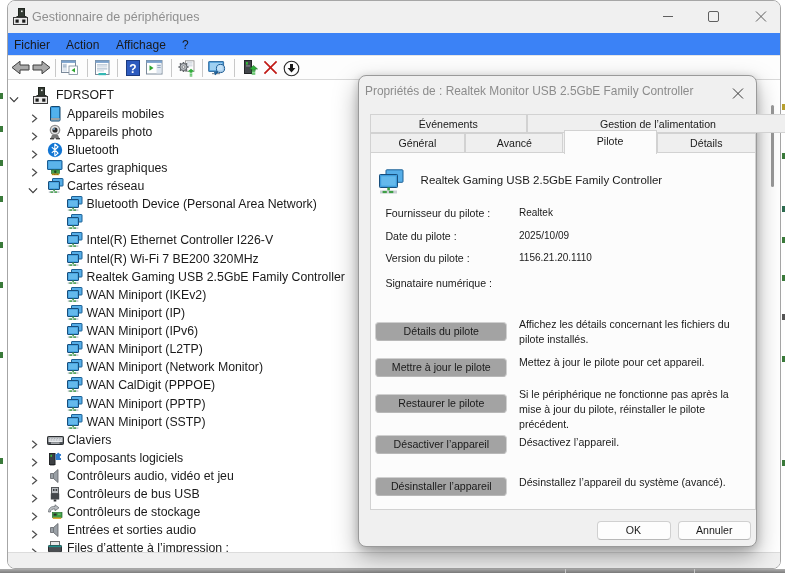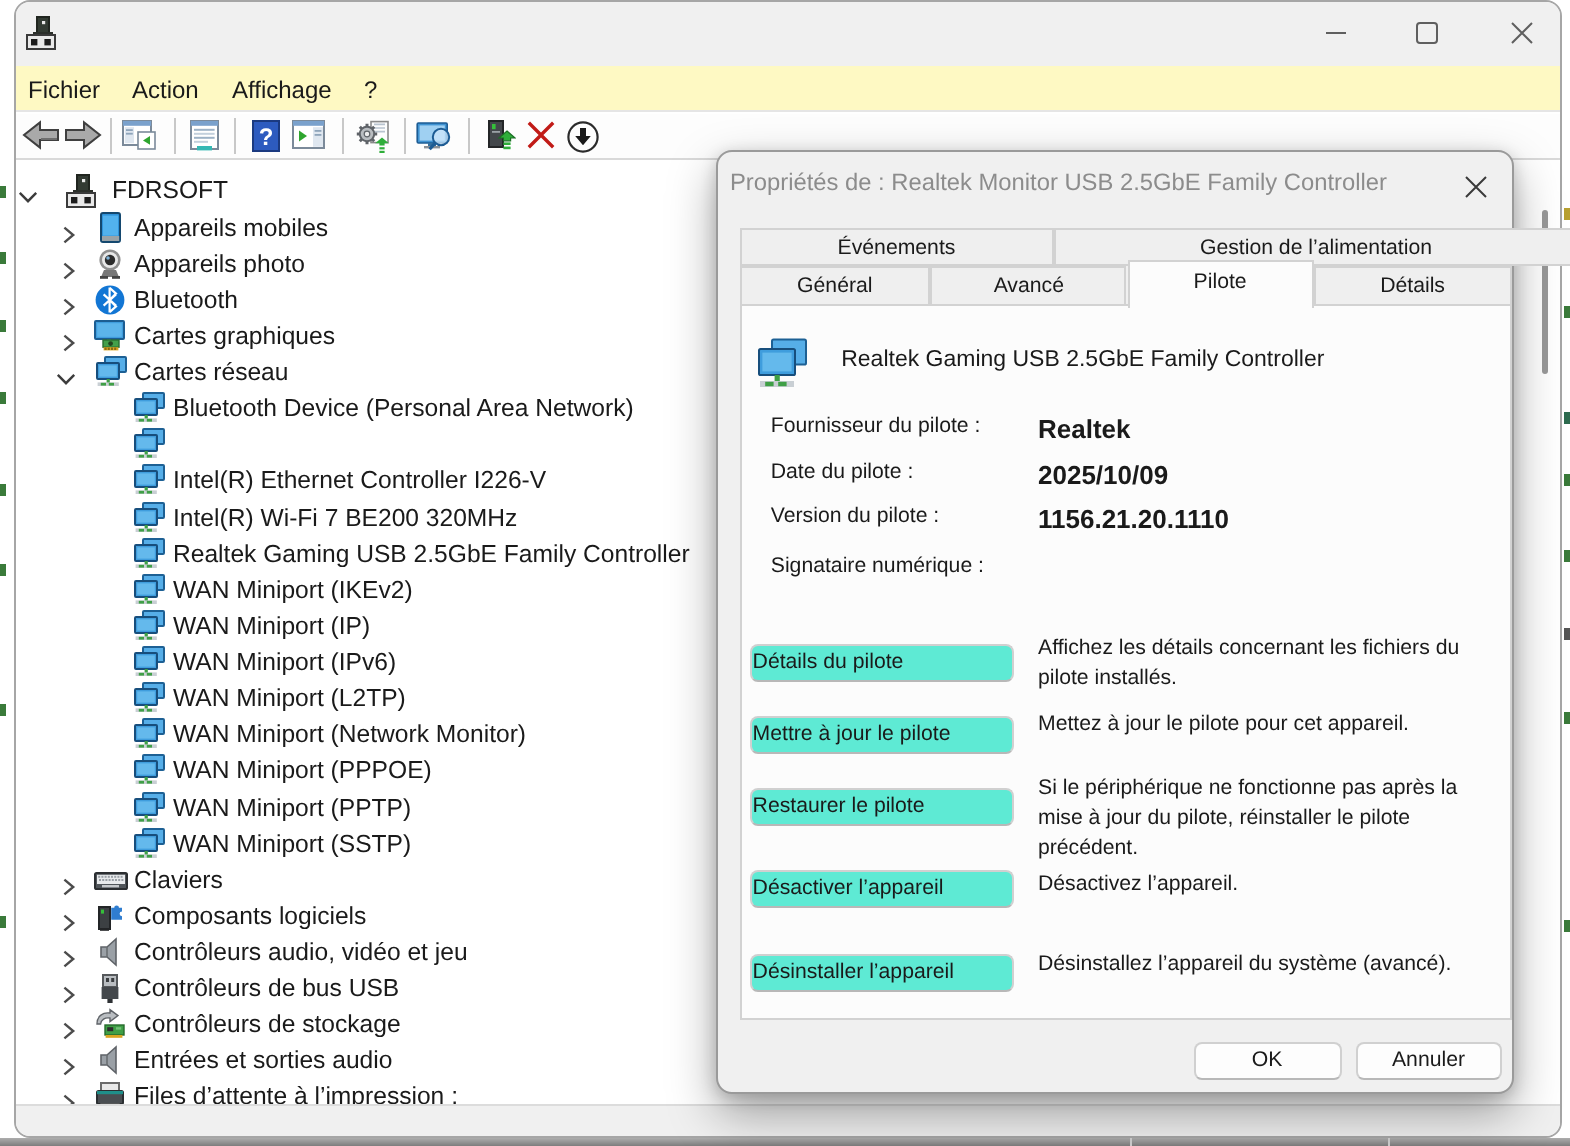--- a/index.html
+++ b/index.html
@@ -3,21 +3,21 @@
 <style>
 * { margin:0; padding:0; box-sizing:border-box; }
 html,body { width:785px; height:573px; overflow:hidden; background:#fff;
   font-family:"Liberation Sans", sans-serif; }
 .abs { position:absolute; }
 #win { position:absolute; left:7px; top:0px; width:774px; height:569px;
   background:#fff; border:1px solid #a6a6a6; border-radius:8px; overflow:hidden; }
 #titlebar { position:absolute; left:0; top:0; right:0; height:32px; background:#f0f0f0; }
 #titletext { position:absolute; left:24px; top:9px; font-size:12.5px; color:#8f8f8f; }
 .capbtn { position:absolute; top:0; width:46px; height:32px; }
-#menubar { position:absolute; left:0; top:32px; right:0; height:23px; background:#fef9c3; border-bottom:1px solid #e5e5e5; }
+#menubar { position:absolute; left:0; top:32px; right:0; height:23px; background:#3b82f6; border-bottom:1px solid #e5e5e5; }
 .mitem { position:absolute; top:5px; font-size:12px; color:#1a1a1a; }
 #toolbar { position:absolute; left:0; top:56px; right:0; height:23px; background:#fdfdfd; border-bottom:1px solid #d9d9d9; }
 .tbi { position:absolute; top:3px; }
 .tbsep { position:absolute; top:2px; width:1px; height:18px; background:#c8c8c8; }
 #treearea { position:absolute; left:0; top:80px; right:0; bottom:16px; background:#fff; overflow:hidden; }
 .trow { position:absolute; left:0; right:0; height:18.1px; }
 .tchev { position:absolute; top:4.5px; }
 .tchevd { position:absolute; top:4.5px; }
 .ticon { position:absolute; top:1.5px; }
 .tlabel { position:absolute; top:2.6px; font-size:12.3px; color:#1a1a1a; white-space:nowrap; }
@@ -25,24 +25,24 @@
 #statusbar { position:absolute; left:0; right:0; bottom:0; height:16px; background:#f0f0f0; border-top:1px solid #dcdcdc; }
 #dlg { position:absolute; left:358px; top:75px; width:399px; height:472px;
   background:#f0f0f0; border:1px solid #9a9a9a; border-radius:8px;
   box-shadow:0 10px 24px rgba(0,0,0,0.34), 0 2px 8px rgba(0,0,0,0.18); }
 #dtitle { position:absolute; left:6px; top:8px; font-size:11.9px; color:#8c8c8c; }
 .tab { position:absolute; background:#efefef; border:1px solid #d2d2d2; font-size:10.6px; color:#1a1a1a;
   text-align:center; }
 #pane { position:absolute; left:11px; top:76px; width:386px; height:358px;
   background:#fcfcfc; border:1px solid #d2d2d2; }
 .dlab { position:absolute; left:26.399999999999977px; font-size:10.6px; color:#1a1a1a; }
-.dval { position:absolute; left:160px; font-size:13px; color:#1a1a1a;font-weight:bold; }
-.dbtn { position:absolute; left:16.30000000000001px; width:132px; height:19px; background:#5eead4;
+.dval { position:absolute; left:160px; font-size:10px; color:#1a1a1a; }
+.dbtn { position:absolute; left:16.30000000000001px; width:132px; height:19px; background:#a3a3a3;
   border:1px solid #d0d0d0; border-bottom-color:#b8b8b8; border-radius:4px;
-  font-size:10.6px; color:#1a1a1a; line-height:17px; }
+  font-size:10.6px; color:#1a1a1a; text-align:center; line-height:17px; }
 .ddesc { position:absolute; left:160px; width:236px; font-size:10.6px; color:#1a1a1a; line-height:15px; }
 .okbtn { position:absolute; height:19px; background:#fdfdfd; border:1px solid #d0d0d0; border-bottom-color:#b8b8b8;
   border-radius:4px; font-size:10.6px; color:#1a1a1a; text-align:center; line-height:17px; }
 </style></head>
 <body>
 
 <div style="position:absolute;left:0px;top:93px;width:3px;height:6px;background:#3a7a3a"></div>
 <div style="position:absolute;left:0px;top:126px;width:3px;height:6px;background:#3a7a3a"></div>
 <div style="position:absolute;left:0px;top:160px;width:3px;height:6px;background:#3a7a3a"></div>
 <div style="position:absolute;left:0px;top:196px;width:3px;height:6px;background:#3a7a3a"></div>
@@ -67,20 +67,21 @@
 <div id="win">
   <div id="titlebar">
     <span class="abs" style="left:5px;top:7px"><svg width="15" height="17" viewBox="0 0 15 17">
 <rect x="5.5" y="0.5" width="6" height="8" fill="#333b33" stroke="#20251f"></rect>
 <rect x="8" y="2.5" width="1.6" height="1.6" fill="#e8e8e8"></rect>
 <rect x="3.5" y="8" width="10" height="1.5" fill="#2b2f2a"></rect>
 <rect x="0.5" y="9.5" width="14" height="7" fill="#e9e9e9" stroke="#3a3a3a"></rect>
 <rect x="2.5" y="11.5" width="3.2" height="3.2" fill="#1c1c1c"></rect>
 <rect x="9.2" y="11.5" width="3.2" height="3.2" fill="#1c1c1c"></rect>
 </svg></span>
+    <span id="titletext">Gestionnaire de périphériques</span>
     <svg class="capbtn" style="left:637px" width="46" height="32">
         <path d="M18 15.5 H28" stroke="#5f5f5f" stroke-width="1"></path>
       </svg>
     <svg class="capbtn" style="left:682px" width="46" height="32">
         <rect x="18.5" y="10.5" width="10" height="10" rx="1.5" fill="none" stroke="#5f5f5f" stroke-width="1"></rect>
       </svg>
     <svg class="capbtn" style="left:730px" width="46" height="32">
         <path d="M18 10.5 L28 20.5 M28 10.5 L18 20.5" stroke="#5f5f5f" stroke-width="1"></path>
       </svg>
   </div>
@@ -376,21 +377,21 @@
 <div class="trow" style="top:294.9px">
         <span class="ticon" style="left:58px"><svg width="17" height="16" viewBox="0 0 17 16">
 <rect x="5.5" y="0.5" width="10.5" height="7.5" rx="0.5" fill="#56aee8" stroke="#1d6094"></rect>
 <rect x="1.5" y="3.5" width="11" height="8" rx="0.5" fill="#3f9ddd" stroke="#174e7c"></rect>
 <rect x="2.6" y="4.7" width="8.8" height="5.6" fill="#64b9ec"></rect>
 <rect x="6.3" y="11.5" width="1.6" height="2" fill="#3f9f46"></rect>
 <rect x="1.8" y="13.2" width="10.6" height="1.8" fill="#c9cfd4"></rect>
 <rect x="3.4" y="13.4" width="2.6" height="1.4" fill="#3f9f46"></rect>
 <rect x="7.4" y="13.4" width="2.6" height="1.4" fill="#3f9f46"></rect>
 </svg></span>
-        <span class="tlabel" style="left:78.5px">WAN Miniport (PPPOE)</span>
+        <span class="tlabel" style="left:78.5px">WAN CalDigit (PPPOE)</span>
       </div>
 <div class="trow" style="top:313.0px">
         <span class="ticon" style="left:58px"><svg width="17" height="16" viewBox="0 0 17 16">
 <rect x="5.5" y="0.5" width="10.5" height="7.5" rx="0.5" fill="#56aee8" stroke="#1d6094"></rect>
 <rect x="1.5" y="3.5" width="11" height="8" rx="0.5" fill="#3f9ddd" stroke="#174e7c"></rect>
 <rect x="2.6" y="4.7" width="8.8" height="5.6" fill="#64b9ec"></rect>
 <rect x="6.3" y="11.5" width="1.6" height="2" fill="#3f9f46"></rect>
 <rect x="1.8" y="13.2" width="10.6" height="1.8" fill="#c9cfd4"></rect>
 <rect x="3.4" y="13.4" width="2.6" height="1.4" fill="#3f9f46"></rect>
 <rect x="7.4" y="13.4" width="2.6" height="1.4" fill="#3f9f46"></rect>

